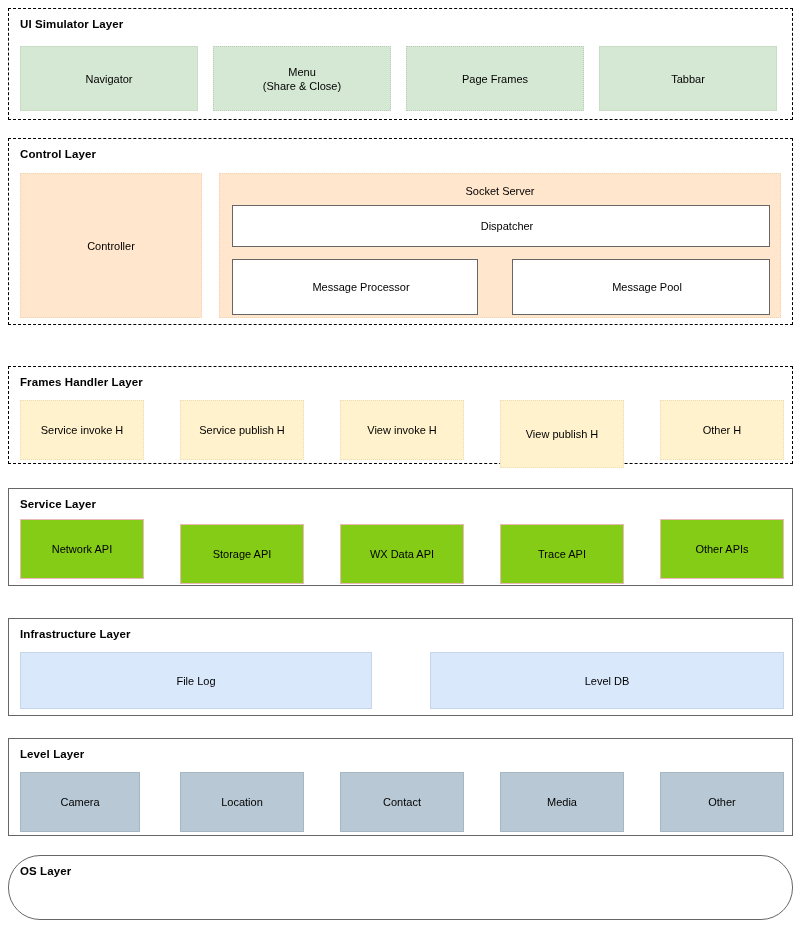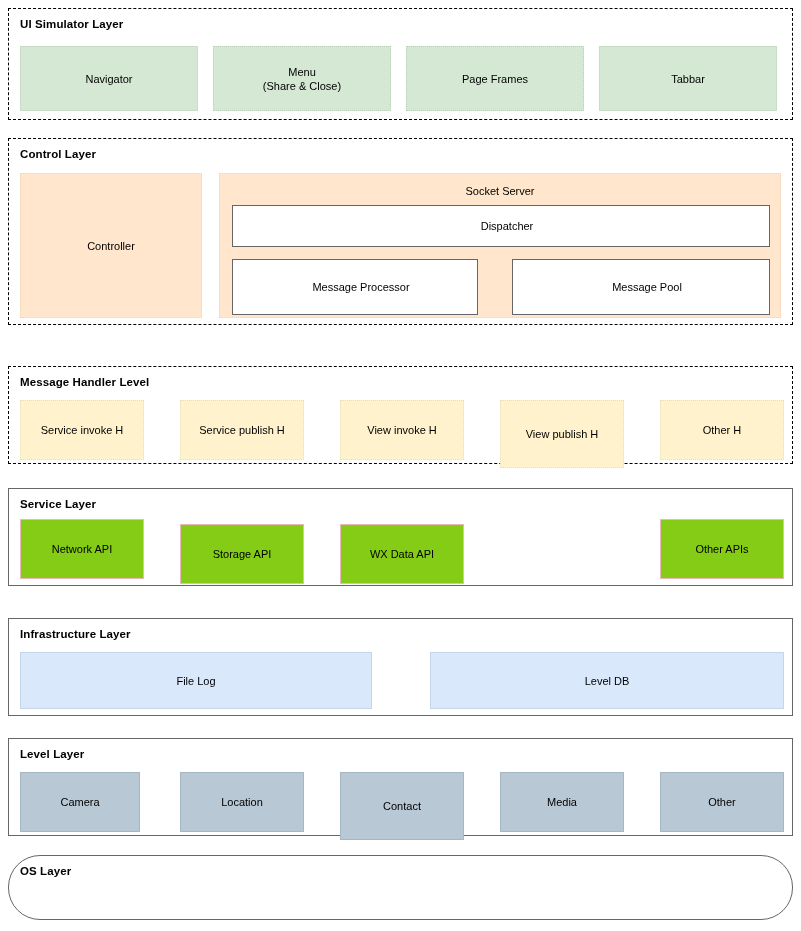--- a/index.html
+++ b/index.html
@@ -122,21 +122,21 @@
         <span class="lbl">Message Processor</span>
       </div>
 
       <div class="node fill-white" style="left:292px; top:85px; width:258px; height:56px;">
         <span class="lbl">Message Pool</span>
       </div>
     </div>
   </div>
 
   <div class="layer dashed" style="left:8px; top:366px; width:785px; height:98px;">
-    <div class="layer-title">Message Handler Level</div>
+    <div class="layer-title">Frames Handler Layer</div>
 
     <div class="node fill-yellow" style="left:11px; top:33px; width:124px; height:60px;">
       <span class="lbl">Service invoke H</span>
     </div>
     <div class="node fill-yellow" style="left:171px; top:33px; width:124px; height:60px;">
       <span class="lbl">Service publish H</span>
     </div>
     <div class="node fill-yellow" style="left:331px; top:33px; width:124px; height:60px;">
       <span class="lbl">View invoke  H</span>
     </div>
@@ -153,20 +153,23 @@
 
     <div class="node fill-pink" style="left:11px; top:30px; width:124px; height:60px;">
       <span class="lbl">Network API</span>
     </div>
     <div class="node fill-pink" style="left:171px; top:35px; width:124px; height:60px;">
       <span class="lbl">Storage API</span>
     </div>
     <div class="node fill-pink" style="left:331px; top:35px; width:124px; height:60px;">
       <span class="lbl">WX Data API</span>
     </div>
+    <div class="node fill-pink" style="left:491px; top:35px; width:124px; height:60px;">
+      <span class="lbl">Trace API</span>
+    </div>
     <div class="node fill-pink" style="left:651px; top:30px; width:124px; height:60px;">
       <span class="lbl">Other APIs</span>
     </div>
   </div>
 
   <div class="layer solid" style="left:8px; top:618px; width:785px; height:98px;">
     <div class="layer-title">Infrastructure Layer</div>
 
     <div class="node fill-blue" style="left:11px; top:33px; width:352px; height:57px;">
       <span class="lbl">File Log</span>
@@ -178,21 +181,21 @@
 
   <div class="layer solid" style="left:8px; top:738px; width:785px; height:98px;">
     <div class="layer-title">Level Layer</div>
 
     <div class="node fill-gray" style="left:11px; top:33px; width:120px; height:60px;">
       <span class="lbl">Camera</span>
     </div>
     <div class="node fill-gray" style="left:171px; top:33px; width:124px; height:60px;">
       <span class="lbl">Location</span>
     </div>
-    <div class="node fill-gray" style="left:331px; top:33px; width:124px; height:68px;">
+    <div class="node fill-gray" style="left:331px; top:33px; width:124px; height:60px;">
       <span class="lbl">Contact</span>
     </div>
     <div class="node fill-gray" style="left:491px; top:33px; width:124px; height:60px;">
       <span class="lbl">Media</span>
     </div>
     <div class="node fill-gray" style="left:651px; top:33px; width:124px; height:60px;">
       <span class="lbl">Other</span>
     </div>
   </div>
 

